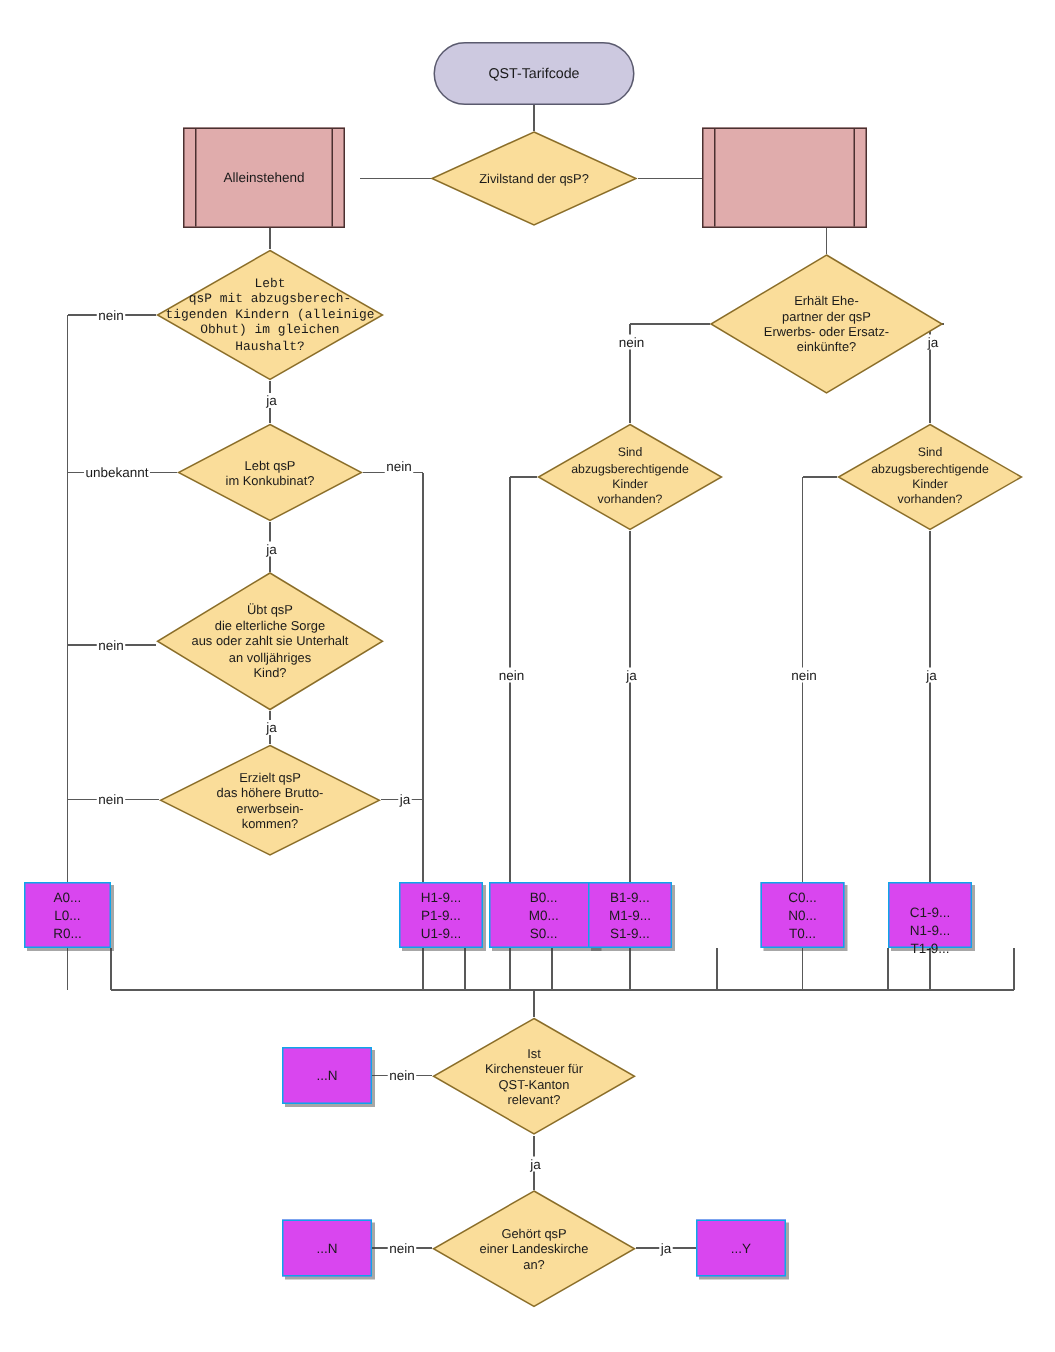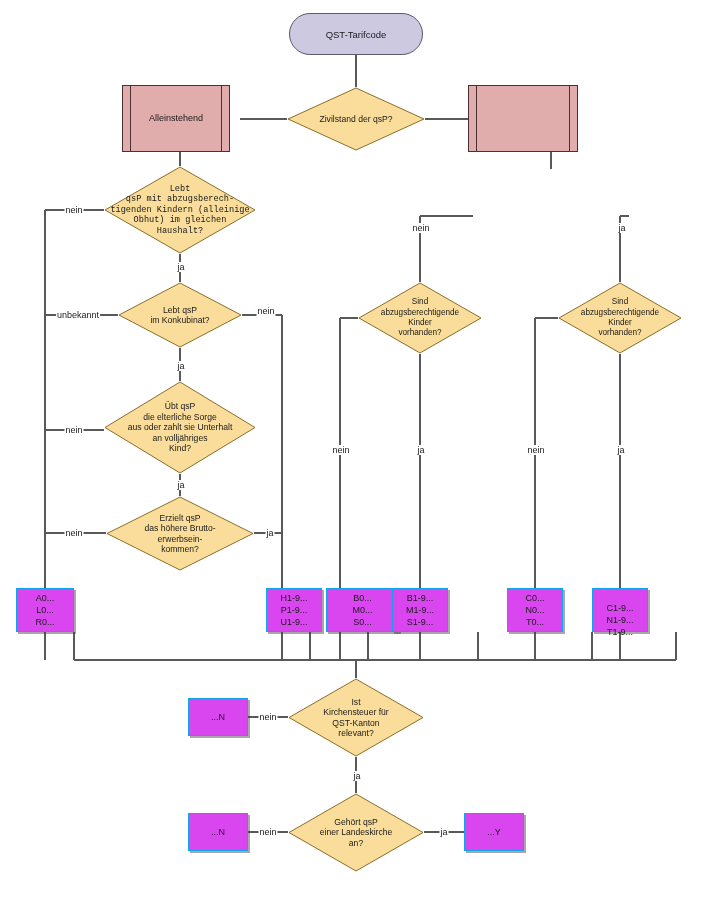--- a/index.html
+++ b/index.html
@@ -4,21 +4,21 @@
 <style>
   html,body{margin:0;padding:0;background:#ffffff;}
   body{font-family:"Liberation Sans","DejaVu Sans",sans-serif;}
   #canvas{position:relative;width:703px;height:901px;overflow:hidden;background:#fff;}
   svg.edges{position:absolute;left:0;top:0;width:703px;height:901px;}
   .node{position:absolute;box-sizing:border-box;display:flex;align-items:center;justify-content:center;text-align:center;}
   .lbl{position:absolute;background:#ffffff;color:#1a1a1a;font-size:9px;line-height:10px;padding:0 1px;white-space:nowrap;
        transform:translate(-50%,-50%);}
   
   .term{background:#cdc9e0;border:1px solid #5a5a6e;border-radius:22px;
-        font-size:9.5px;color:#1a1a1a;}
+        font-size:9.5px;color:#1a1a1a;margin-top:15px;}
   
   .pre{background:#e0acac;border:1px solid #4a3030;font-size:9px;color:#1a1a1a;line-height:11px;}
   .pre .bar{position:absolute;top:0;bottom:0;width:0;border-left:1px solid #4a3030;}
   .pre .bl{left:7px;}
   .pre .br{right:7px;}
   .pre .inner{padding:0 12px;}
   
   .res{background:#d946ef;border:1px solid #0ea5e9;font-size:9px;color:#1a1a1a;line-height:12px;
        box-shadow:2px 2px 0 rgba(60,60,60,.45);}
   .res .inner{display:block;}
@@ -166,20 +166,29 @@
   <div class="dia" style="left:106px;top:496px;width:148px;height:75px;">
     <svg width="148" height="75" viewBox="0 0 148 75">
         <polygon points="74,1 147,37.5 74,74 1,37.5" fill="#fadd9a" stroke="#8a6d28" stroke-width="1"></polygon>
       </svg>
     <span class="txt" style="white-space:pre-line;padding:0 5px;">Erzielt qsP
 das höhere Brutto-
 erwerbsein-
 kommen?</span>
   </div>
 
+  <div class="dia" style="left:473px;top:169px;width:156px;height:94px;">
+    <svg width="156" height="94" viewBox="0 0 156 94">
+        <polygon points="78,1 155,47 78,93 1,47" fill="#fadd9a" stroke="#8a6d28" stroke-width="1"></polygon>
+      </svg>
+    <span class="txt" style="white-space:pre-line;padding:0 4px;">Erhält Ehe-
+partner der qsP
+Erwerbs- oder Ersatz-
+einkünfte?</span>
+  </div>
 
   <div class="dia" style="left:358px;top:282px;width:124px;height:72px;">
     <svg width="124" height="72" viewBox="0 0 124 72">
         <polygon points="62,1 123,36 62,71 1,36" fill="#fadd9a" stroke="#8a6d28" stroke-width="1"></polygon>
       </svg>
     <span class="txt" style="white-space:pre-line;padding:0 2px;font-size:8.2px;">Sind
 abzugsberechtigende
 Kinder
 vorhanden?</span>
   </div>

